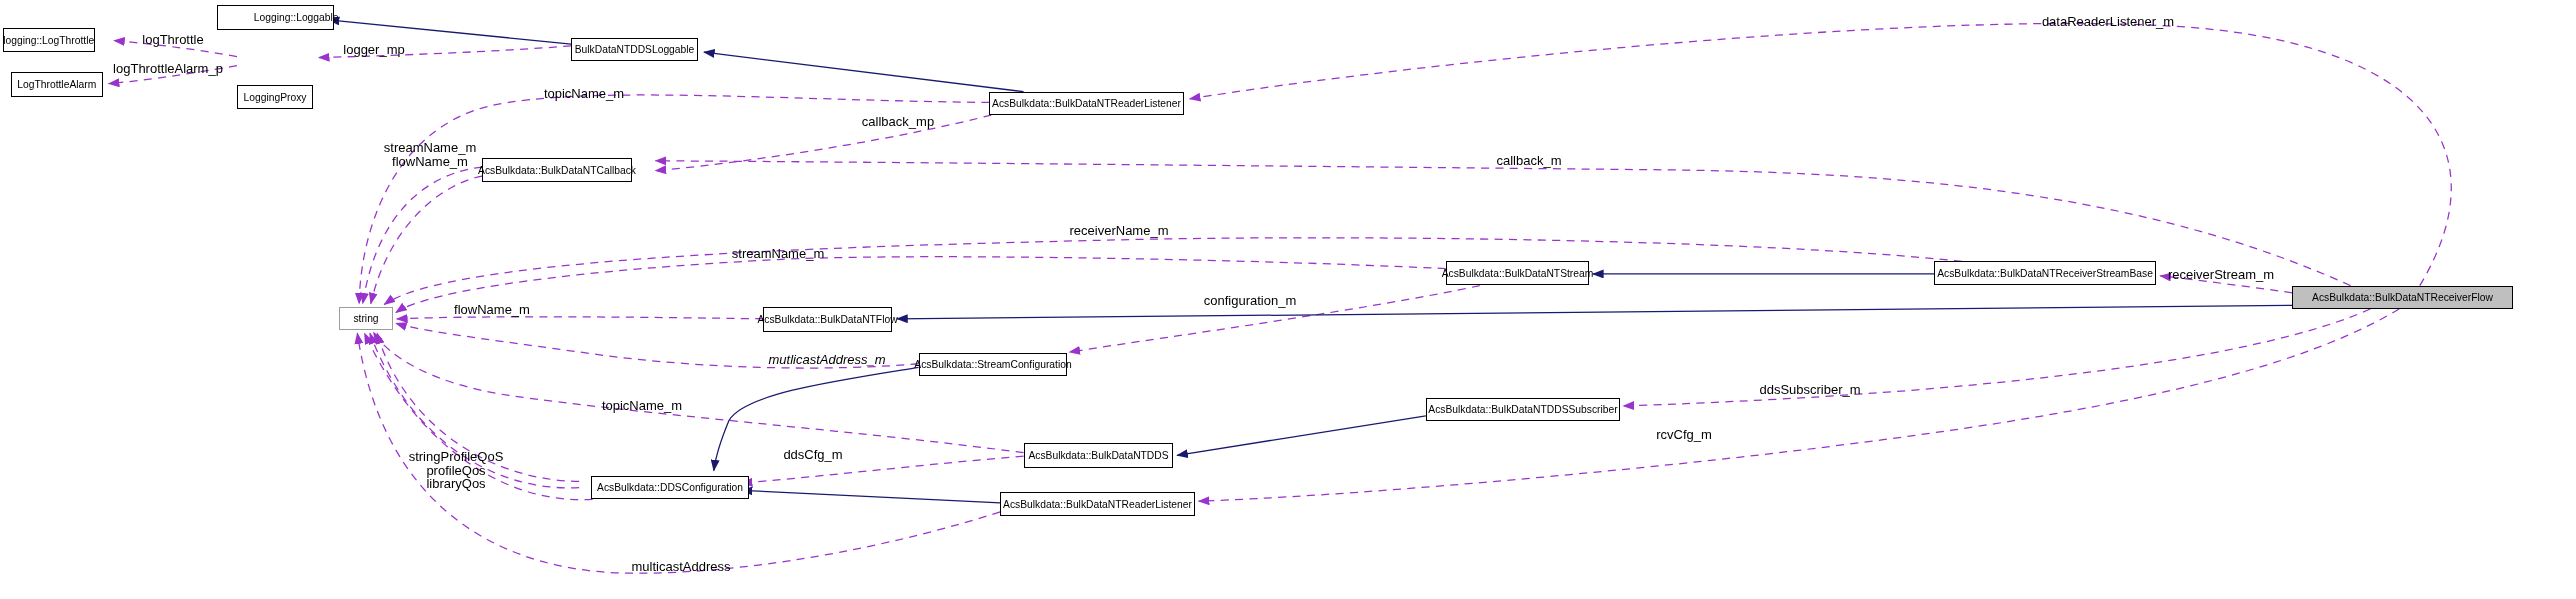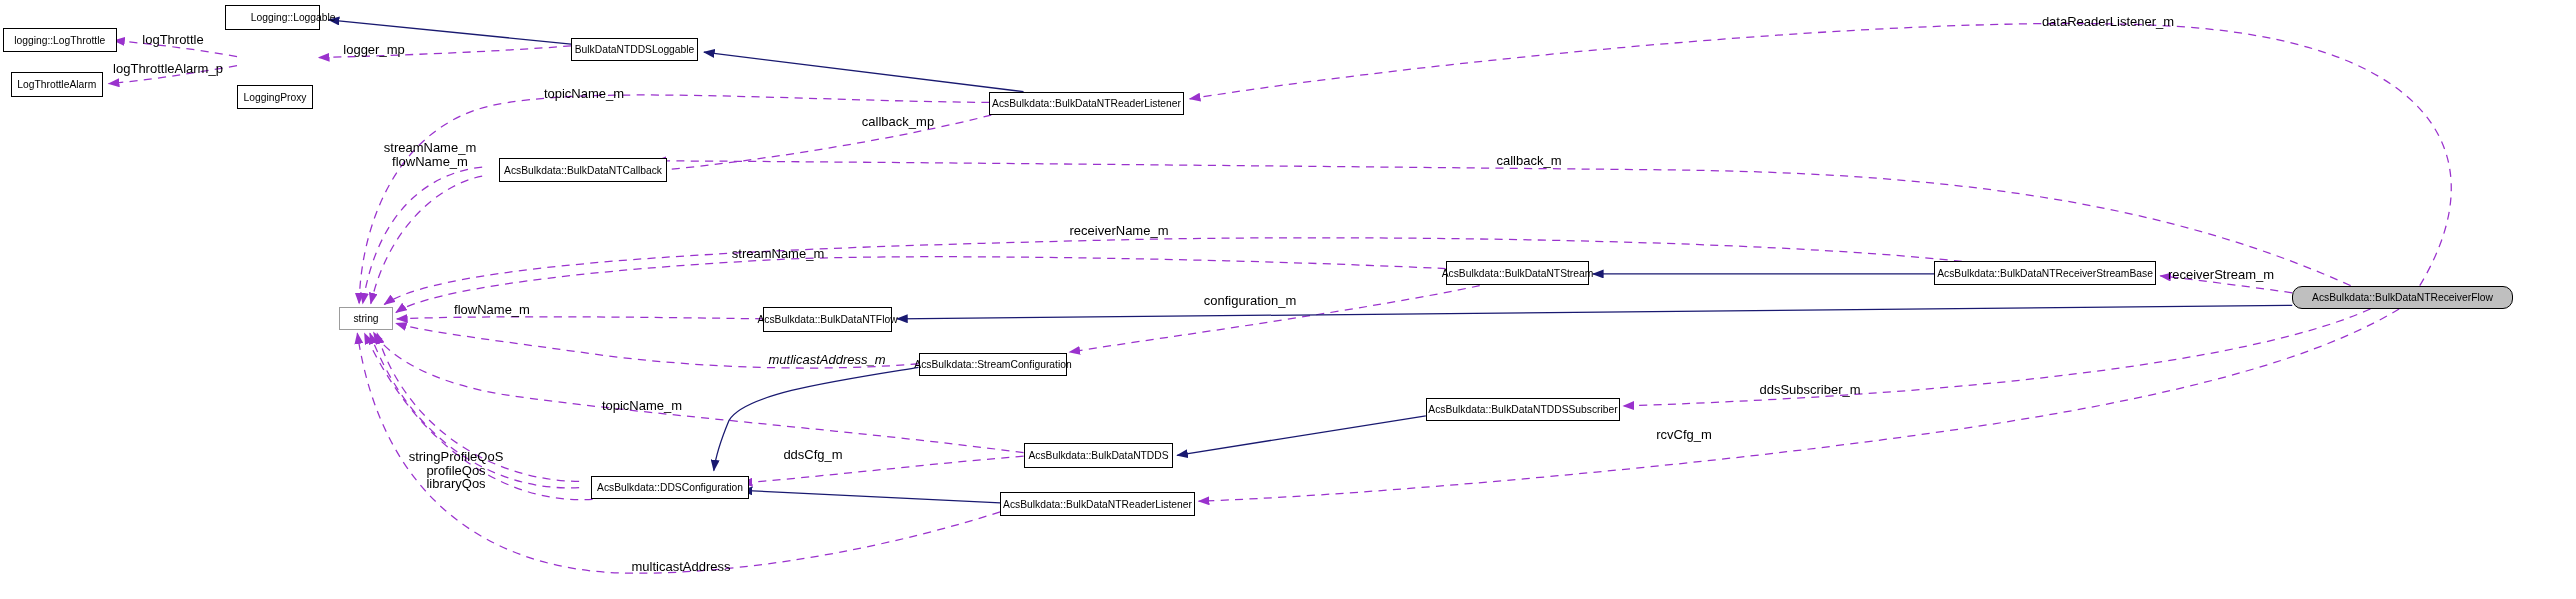--- a/index.html
+++ b/index.html
@@ -5,21 +5,21 @@
   html,body{margin:0;padding:0;background:#ffffff;}
   #canvas{position:relative;width:2576px;height:600px;background:#ffffff;overflow:hidden;
           font-family:"Liberation Sans","DejaVu Sans",sans-serif;}
   #edges-svg{position:absolute;left:0;top:0;width:2576px;height:600px;}
   .edge{fill:none;stroke-width:1.4px;}
   .edge.usage{stroke:var(--usage);stroke-dasharray:9 7;}
   .edge.inheritance{stroke:var(--inheritance);}
   .node{position:absolute;box-sizing:border-box;border:0.9px solid var(--node-border);
         background:var(--node-fill);color:var(--text);display:flex;align-items:center;
         justify-content:center;font-size:10.3px;white-space:nowrap;padding:0 2.7px;cursor:pointer;}
-  .node.highlighted{background:var(--highlight-fill);border-width:1.3px;border-radius:10px;}
+  .node.highlighted{background:var(--highlight-fill);border-width:1.3px;}
   .node.muted-border{border-color:#9c9c9c;}
   .edge-label{position:absolute;transform:translate(-50%,-50%);font-size:13px;color:var(--text);
               white-space:pre-line;text-align:center;line-height:13.5px;pointer-events:none;}
 </style>
 </head>
 <body>
 
 <div id="canvas" style="--background: #ffffff; --inheritance: #191970; --usage: #9a32cd; --node-border: #000000; --node-fill: #ffffff; --highlight-fill: #bfbfbf; --text: #000000; background: rgb(255, 255, 255);">
   <svg id="edges-svg" xmlns="http://www.w3.org/2000/svg" viewBox="0 0 2869 668" width="2576" height="600">
     <defs>
@@ -57,27 +57,27 @@
         <path d="M 636 49 L 366 22" class="edge inheritance" marker-end="url(#arrow-inheritance)"></path>
         <path d="M 1140 102 L 784 58" class="edge inheritance" marker-end="url(#arrow-inheritance)"></path>
         <path d="M 2154 305 L 1774 305" class="edge inheritance" marker-end="url(#arrow-inheritance)"></path>
         <path d="M 2553 340 L 999 355" class="edge inheritance" marker-end="url(#arrow-inheritance)"></path>
         <path d="M 1588 463 L 1311 507" class="edge inheritance" marker-end="url(#arrow-inheritance)"></path>
         <path d="M 1023 409 C 930 424, 830 438, 812 468 C 802 492, 797 508, 795 524" class="edge inheritance" marker-end="url(#arrow-inheritance)"></path>
         <path d="M 1114 560 L 826 546" class="edge inheritance" marker-end="url(#arrow-inheritance)"></path>
       </g>
   </svg>
   <div id="nodes-layer">
-      <div class="node" style="left: 2.7px; top: 28px; width: 114px; height: 24px;">logging::LogThrottle</div>
+      <div class="node" style="left: 2.7px; top: 28px; width: 92px; height: 24px;">logging::LogThrottle</div>
       <div class="node" style="left: 10.8px; top: 72px; width: 92px; height: 25px;">LogThrottleAlarm</div>
-      <div class="node" style="left: 225px; top: 4.5px; width: 95px; height: 25px; padding-left: 44px;">Logging::Loggable</div>
+      <div class="node" style="left: 217px; top: 4.5px; width: 117px; height: 25px; padding-left: 44px;">Logging::Loggable</div>
       <div class="node" style="left: 237px; top: 49px; width: 76px; height: 24px; margin-top: 36px;">LoggingProxy</div>
       <div class="node" style="left: 571px; top: 38px; width: 127px; height: 23px;">BulkDataNTDDSLoggable</div>
       <div class="node" style="left: 989px; top: 92px; width: 195px; height: 23px;">AcsBulkdata::BulkDataNTReaderListener</div>
-      <div class="node" style="left: 482px; top: 158px; width: 168px; height: 24px; margin-left: 17px;">AcsBulkdata::BulkDataNTCallback</div>
+      <div class="node" style="left: 482px; top: 158px; width: 150px; height: 24px;">AcsBulkdata::BulkDataNTCallback</div>
       <div class="node muted-border" style="left: 339px; top: 307px; width: 54px; height: 23px;">string</div>
       <div class="node" style="left: 1446px; top: 261px; width: 143px; height: 24px;">AcsBulkdata::BulkDataNTStream</div>
       <div class="node" style="left: 1934px; top: 261px; width: 222px; height: 24px;">AcsBulkdata::BulkDataNTReceiverStreamBase</div>
       <div class="node highlighted" style="left: 2292px; top: 286px; width: 221px; height: 23px;">AcsBulkdata::BulkDataNTReceiverFlow</div>
       <div class="node" style="left: 763px; top: 307px; width: 129px; height: 25px;">AcsBulkdata::BulkDataNTFlow</div>
       <div class="node" style="left: 919px; top: 353px; width: 148px; height: 23px;">AcsBulkdata::StreamConfiguration</div>
       <div class="node" style="left: 1426px; top: 398px; width: 194px; height: 23px;">AcsBulkdata::BulkDataNTDDSSubscriber</div>
       <div class="node" style="left: 1024px; top: 443px; width: 149px; height: 25px;">AcsBulkdata::BulkDataNTDDS</div>
       <div class="node" style="left: 579px; top: 476px; width: 158px; height: 23px; margin-left: 12px;">AcsBulkdata::DDSConfiguration</div>
       <div class="node" style="left: 1000px; top: 492px; width: 195px; height: 24px;">AcsBulkdata::BulkDataNTReaderListener</div>

